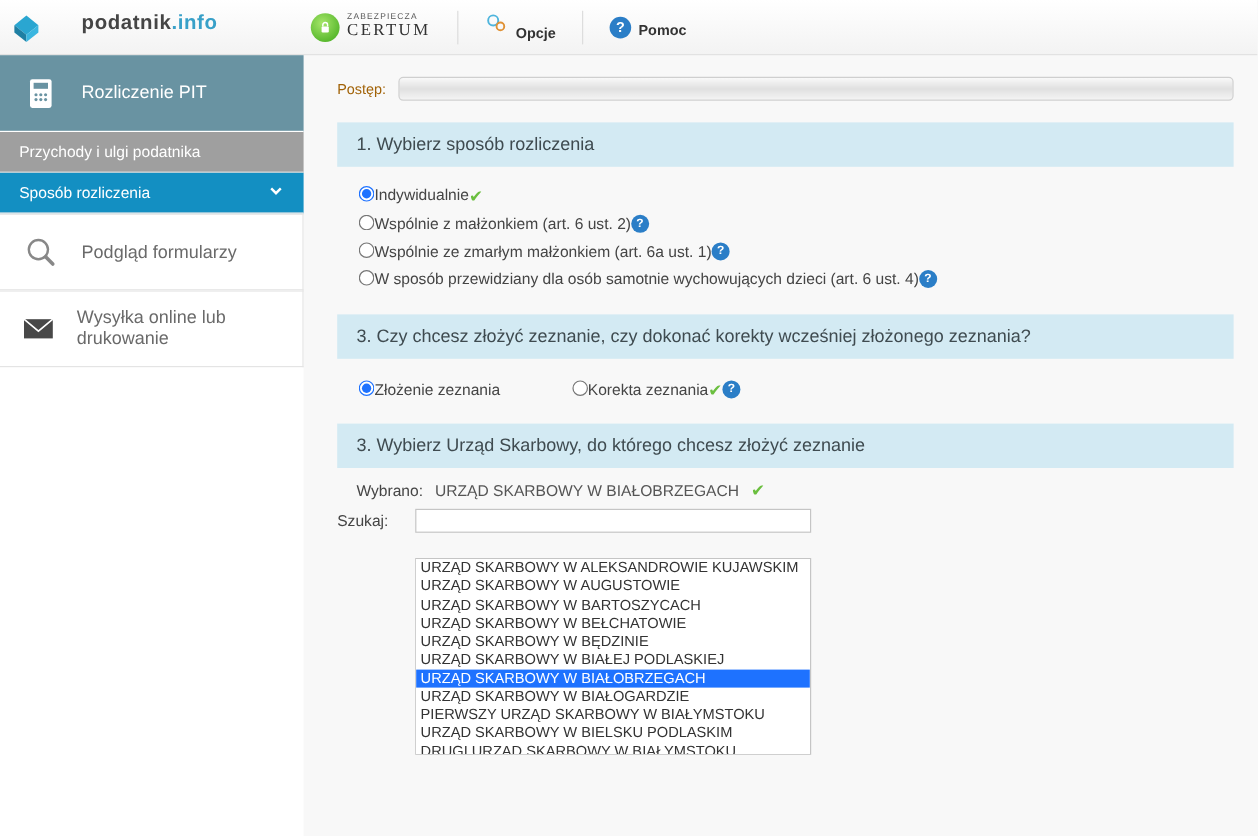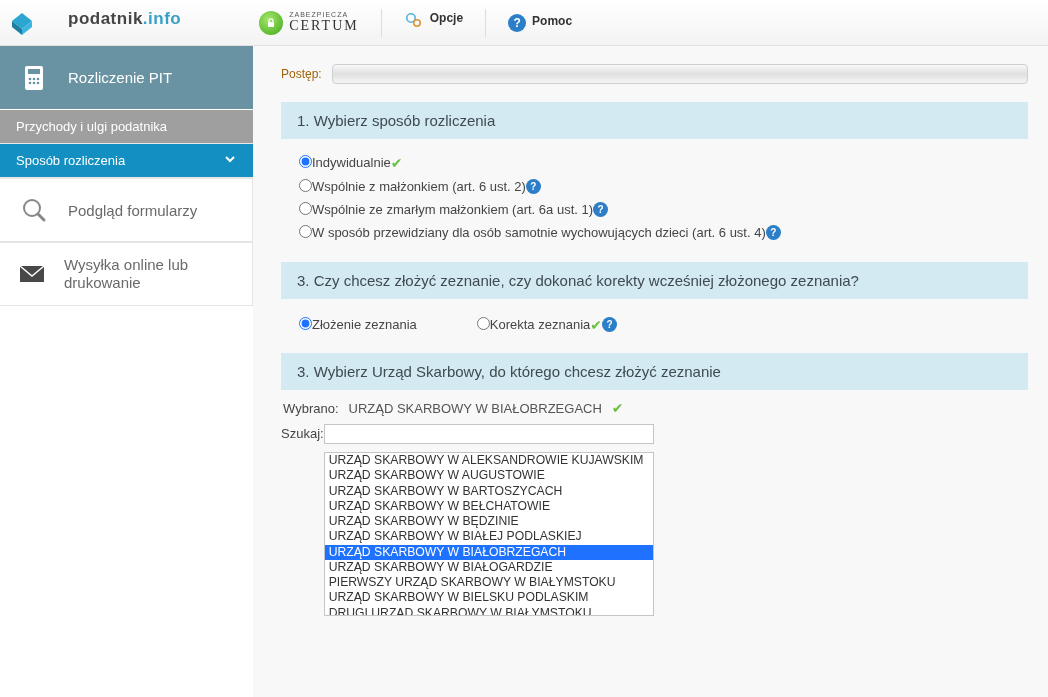--- a/index.html
+++ b/index.html
@@ -11,21 +11,21 @@
   .brand-txt{display:flex;flex-direction:column;line-height:1}
   .brand-txt .main{font-size:17px;letter-spacing:.5px}
   .brand-txt .main b{font-weight:700;color:#454545}
   .brand-txt .main .info{color:#38a0c8;font-weight:700}
   .brand-txt .sub{font-size:7px;color:#888;letter-spacing:.5px}
   .certum{display:flex;align-items:center;gap:6px;margin-left:40px}
   .certum .lock{width:24px;height:24px;border-radius:50%;background:radial-gradient(circle at 40% 35%,#a6e66a,#3da818);display:flex;align-items:center;justify-content:center}
   .certum-txt .z{font-size:7px;color:#555;letter-spacing:1px}
   .certum-txt .c{font-size:14px;letter-spacing:2px;color:#333;font-weight:500;font-family:Liberation Serif, serif}
   .topsep{width:1px;height:28px;background:#ddd;margin:0 4px}
-  .ti{display:flex;align-items:flex-start;gap:6px;cursor:pointer}
+  .ti{display:flex;align-items:flex-end;gap:6px;cursor:pointer}
   .ti-icon{font-size:16px}
   .ti-label{font-size:12px;color:#333;font-weight:600}
   
   .layout{display:flex;height:calc(697px - 46px)}
   .sidebar{width:253px;flex:0 0 253px;background:#fff}
   .main{flex:1;padding:18px 20px 20px 28px;overflow:hidden}
   
   .side-big{background:#6993a2;height:64px;display:flex;align-items:center;gap:18px;padding:0 18px;color:#fff;font-size:15px;border-bottom:1px solid #fff;cursor:pointer}
   .side-big .ic{width:32px;height:32px;display:flex;align-items:center;justify-content:center}
   .side-sub{height:34px;padding:0 16px;display:flex;align-items:center;font-size:13px;cursor:pointer;border-bottom:1px solid #e8e8e8}
@@ -37,24 +37,24 @@
   .prow-label{font-size:12px;color:#a16207}
   .pbar{flex:1;height:20px;border:1px solid #cfcfcf;border-radius:4px;background:linear-gradient(#f9f9f9,#e0e0e0,#f4f4f4)}
   
   .step-h{background:#d3eaf3;padding:10px 16px;font-size:15px;color:#3f4b50;margin-bottom:10px}
   .opts{padding:2px 18px 18px}
   .row{display:flex;align-items:flex-start;gap:0;font-size:13px;color:#454545;padding:4px 0}
   .hint{width:15px;height:15px;border-radius:50%;background:#2b7ec7;color:#fff;font-size:10px;font-weight:700;display:inline-flex;align-items:center;justify-content:center;cursor:pointer}
   .check{color:#6bbf3f;font-size:14px}
   .row2{display:flex;gap:60px;padding:4px 18px 16px}
   
-  .sel-row{display:flex;align-items:center;gap:10px;font-size:13px;color:#454545;margin:10px 2px 8px}
-  .srow{display:flex;align-items:flex-start;gap:0;font-size:13px}
+  .sel-row{display:flex;align-items:center;gap:10px;font-size:13px;color:#454545;margin:10px 16px 8px}
+  .srow{display:flex;align-items:flex-start;gap:22px;font-size:13px}
   .sinput{width:330px;height:20px;border:1px solid #c5c5c5;font-size:12px;padding:1px 4px}
-  .listbox{width:330px;height:164px;border:1px solid #c5c5c5;background:#fff;margin-top:8px;overflow-y:scroll;font-size:12.2px}
+  .listbox{width:330px;height:164px;border:1px solid #c5c5c5;background:#fff;margin-top:21px;overflow-y:scroll;font-size:12.2px}
   .listbox div{padding:0 4px;line-height:1.25;white-space:nowrap;cursor:pointer;font-family:Arial,sans-serif;color:#333}
   .listbox div.sel{background:#1e72ff;color:#fff}
   input[type=radio]{accent-color:#1e72ff}
 </style>
 </head>
 <body>
 
 <div class="topbar">
   <div class="brand">
     <svg width="28" height="28" viewBox="0 0 28 28">

